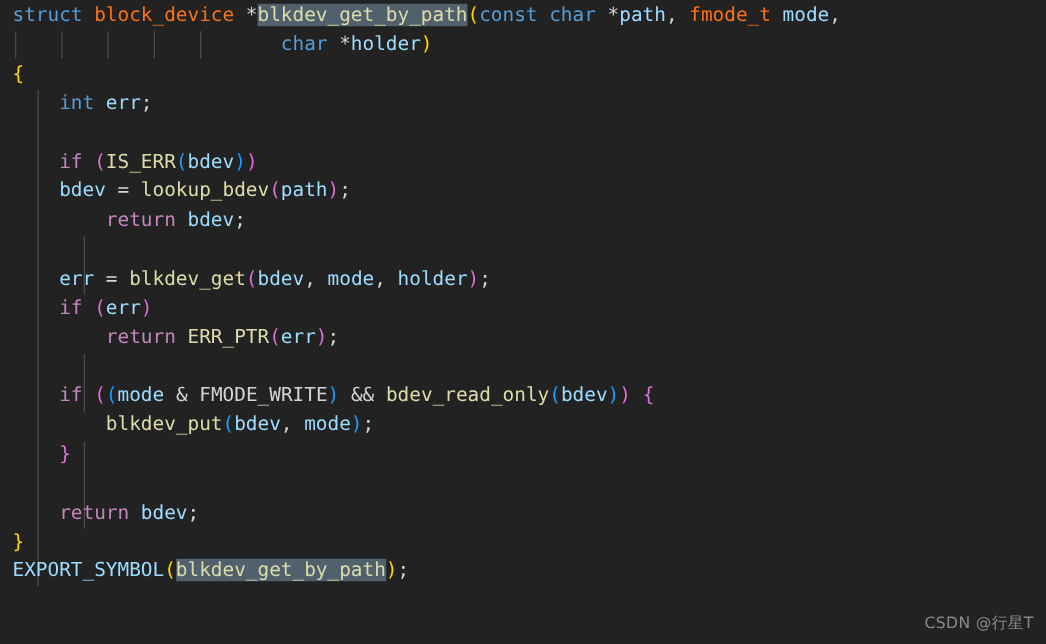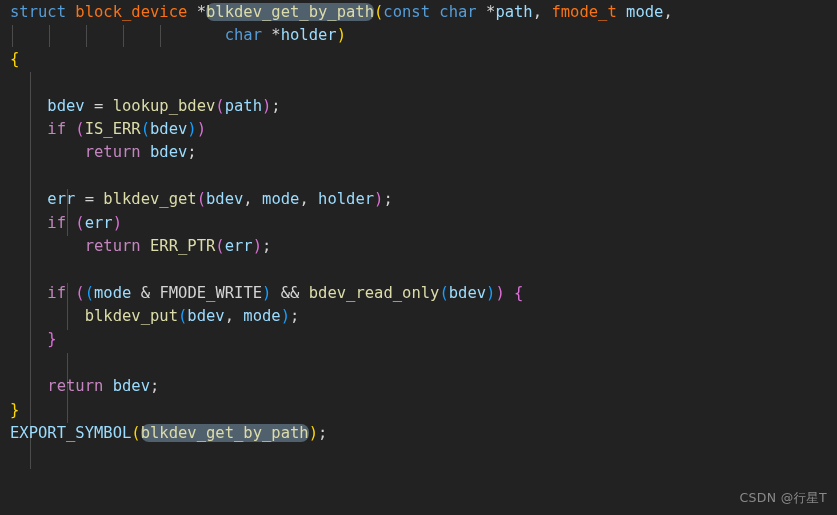--- a/index.html
+++ b/index.html
@@ -64,21 +64,21 @@
   .op        { color: #d4d4d4; }
   .star      { color: #d4d4d4; }
   .amp       { color: #d4d4d4; }
   .p-yellow  { color: #ffd700; }
   .p-pink    { color: #da70d6; }
   .p-blue    { color: #179fff; }
   .b-yellow  { color: #ffd700; }
   .b-pink    { color: #da70d6; }
   .sel {
     background: #51606d;
-    border-radius: 8px;
+    border-radius: 0;
   }
   #watermark {
     position: absolute;
     right: 10px;
     bottom: 6px;
     color: #8a8a8a;
     font-family: "DejaVu Sans", "Liberation Sans", sans-serif;
     font-size: 12.5px;
     letter-spacing: 0.3px;
     user-select: none;
@@ -108,26 +108,27 @@
 
     <div class="code-lines">
 
       <div class="line"><span class="kw">struct</span> <span class="type">block_device</span> <span class="star">*</span><span class="sel fn">blkdev_get_by_path</span><span class="p-yellow">(</span><span class="kw">const</span> <span class="kw">char</span> <span class="star">*</span><span class="var">path</span><span class="op">,</span> <span class="type">fmode_t</span> <span class="var">mode</span><span class="op">,</span></div>
 
       <div class="line">                       <span class="kw">char</span> <span class="star">*</span><span class="var">holder</span><span class="p-yellow">)</span></div>
 
       <div class="line"><span class="b-yellow">{</span></div>
 
 
+      <div class="line">    <span class="kw">int</span> <span class="var">err</span><span class="op">;</span></div>
 
       <div class="line"> </div>
 
+      <div class="line">    <span class="ctl">if</span> <span class="p-pink">(</span><span class="fn">IS_ERR</span><span class="p-blue">(</span><span class="var">bdev</span><span class="p-blue">)</span><span class="p-pink">)</span></div>
+
       <div class="line">    <span class="var">bdev</span> <span class="op">=</span> <span class="fn">lookup_bdev</span><span class="p-pink">(</span><span class="var">path</span><span class="p-pink">)</span><span class="op">;</span></div>
-
-      <div class="line">    <span class="ctl">if</span> <span class="p-pink">(</span><span class="fn">IS_ERR</span><span class="p-blue">(</span><span class="var">bdev</span><span class="p-blue">)</span><span class="p-pink">)</span></div>
 
       <div class="line">        <span class="ctl">return</span> <span class="var">bdev</span><span class="op">;</span></div>
 
       <div class="line"> </div>
 
       <div class="line">    <span class="var">err</span> <span class="op">=</span> <span class="fn">blkdev_get</span><span class="p-pink">(</span><span class="var">bdev</span><span class="op">,</span> <span class="var">mode</span><span class="op">,</span> <span class="var">holder</span><span class="p-pink">)</span><span class="op">;</span></div>
 
       <div class="line">    <span class="ctl">if</span> <span class="p-pink">(</span><span class="var">err</span><span class="p-pink">)</span></div>
 
       <div class="line">        <span class="ctl">return</span> <span class="fn">ERR_PTR</span><span class="p-pink">(</span><span class="var">err</span><span class="p-pink">)</span><span class="op">;</span></div>

